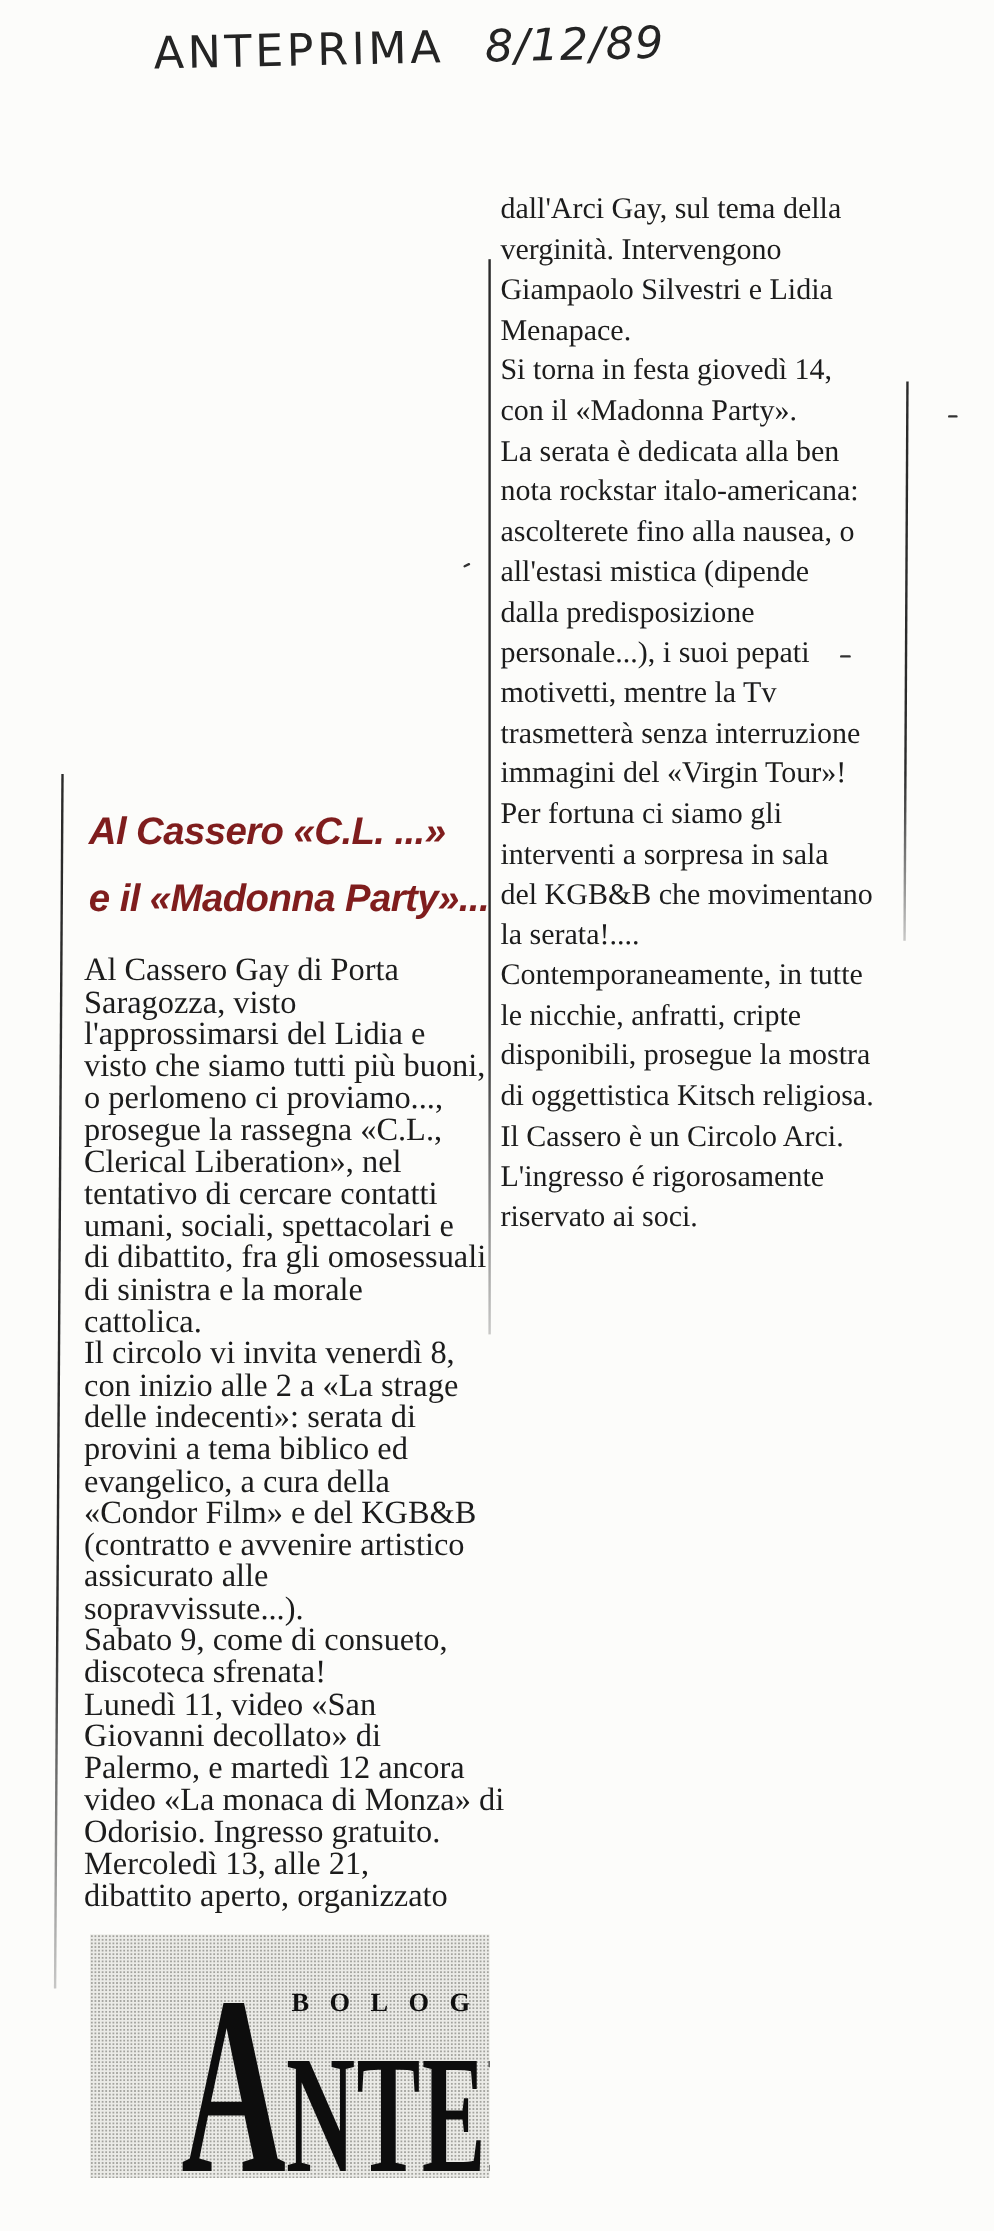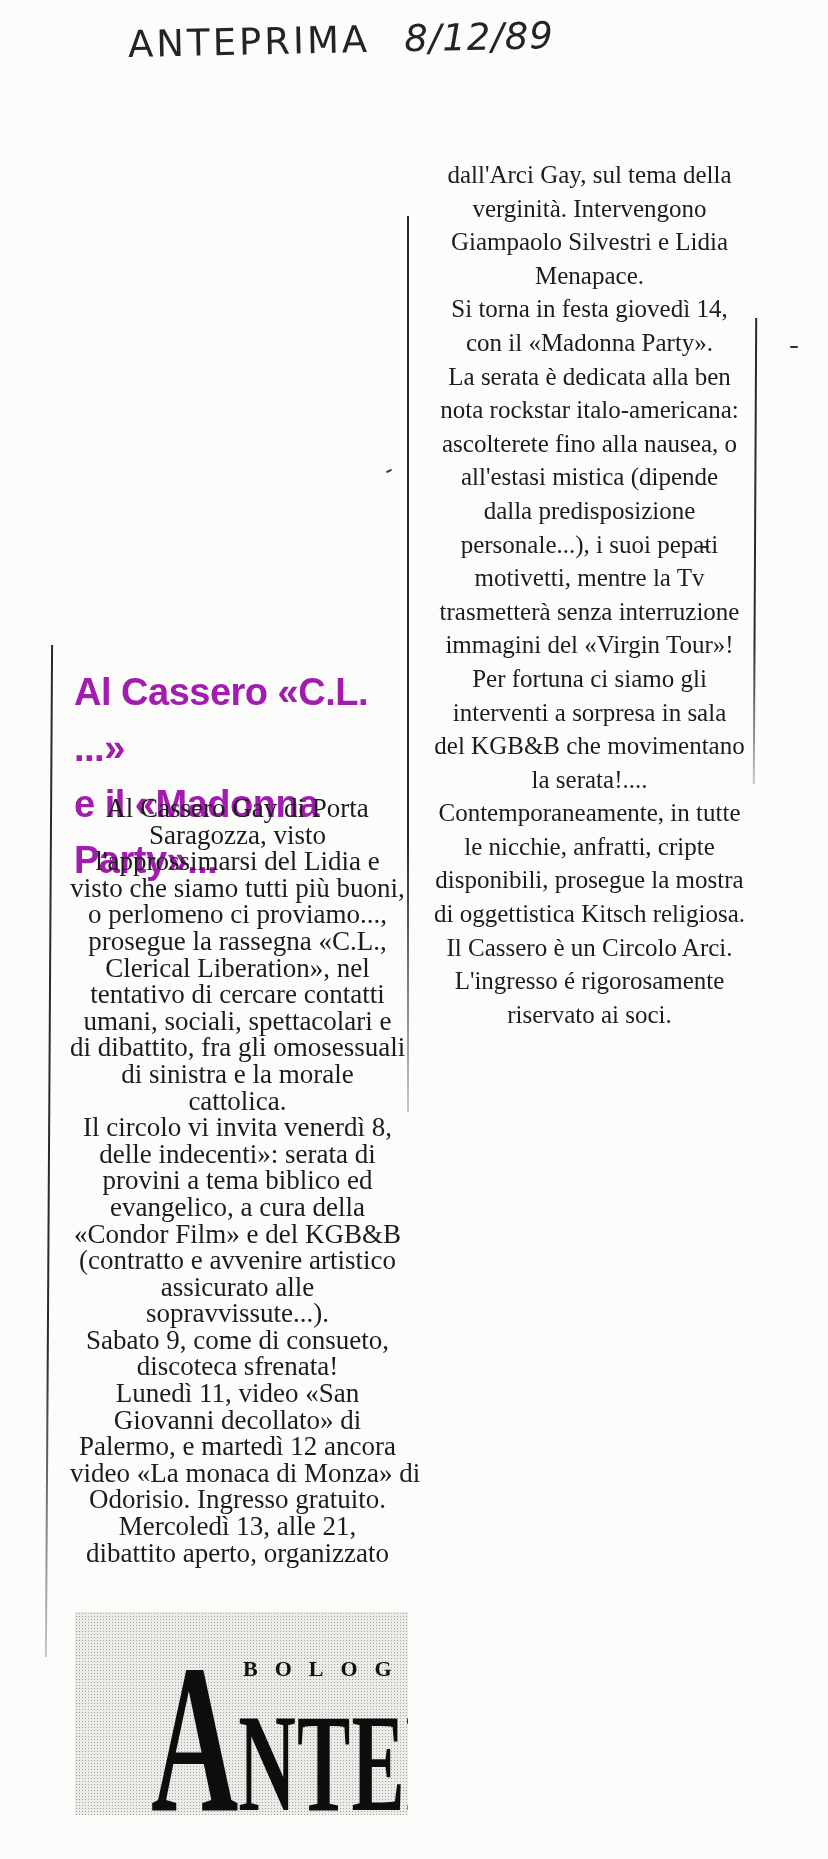--- a/index.html
+++ b/index.html
@@ -26,27 +26,27 @@
   .rule-left{left:48px;top:645px;height:1012px;transform:rotate(.35deg);}
   .rule-mid{left:407px;top:216px;height:896px;}
   .rule-right{left:754px;top:318px;height:466px;transform:rotate(.3deg);}
 
   .speck{background:#333;border-radius:1px;}
 
   
   .headline{
     left:74px;top:664px;width:340px;
     font-family:"Liberation Sans", sans-serif;
-    font-weight:bold;
-    font-size:38px;line-height:56px;letter-spacing:-.5px;
-    color:#a21caf;
+    font-weight:bold;font-style:italic;
+    font-size:32px;line-height:56px;letter-spacing:-.5px;
+    color:#7f1d1d;
   }
 
   
-  .col{white-space:nowrap;text-align:center;}
+  .col{white-space:nowrap;}
   .col .tline span{white-space:pre;}
   .col .b{font-weight:normal;}
   .left-col{
     left:70px;top:795px;width:335px;
     font-size:27px;line-height:26.6px;
   }
   .right-col{
     left:417px;top:158px;width:345px;
     font-size:25px;line-height:33.6px;
   }
@@ -101,20 +101,21 @@
     <div class="tline"><span>visto che siamo tutti più buoni,</span></div>
     <div class="tline"><span>o perlomeno ci proviamo...,</span></div>
     <div class="tline"><span>prosegue la rassegna </span><span class="b">«C.L.,</span></div>
     <div class="tline"><span class="b">Clerical Liberation»</span><span>, nel</span></div>
     <div class="tline"><span>tentativo di cercare contatti</span></div>
     <div class="tline"><span>umani, sociali, spettacolari e</span></div>
     <div class="tline"><span>di dibattito, fra gli omosessuali</span></div>
     <div class="tline"><span>di sinistra e la morale</span></div>
     <div class="tline"><span>cattolica.</span></div>
     <div class="tline"><span>Il circolo vi invita </span><span class="b">venerdì 8</span><span>,</span></div>
+    <div class="tline"><span>con inizio alle 2 a </span><span class="b">«La strage</span></div>
     <div class="tline"><span class="b">delle indecenti»</span><span>: serata di</span></div>
     <div class="tline"><span>provini a tema biblico ed</span></div>
     <div class="tline"><span>evangelico, a cura della</span></div>
     <div class="tline"><span>«Condor Film» e del KGB&amp;B</span></div>
     <div class="tline"><span>(contratto e avvenire artistico</span></div>
     <div class="tline"><span>assicurato alle</span></div>
     <div class="tline"><span>sopravvissute...).</span></div>
     <div class="tline"><span class="b">Sabato 9</span><span>, come di consueto,</span></div>
     <div class="tline"><span>discoteca sfrenata!</span></div>
     <div class="tline"><span class="b">Lunedì 11</span><span>, video «San</span></div>

